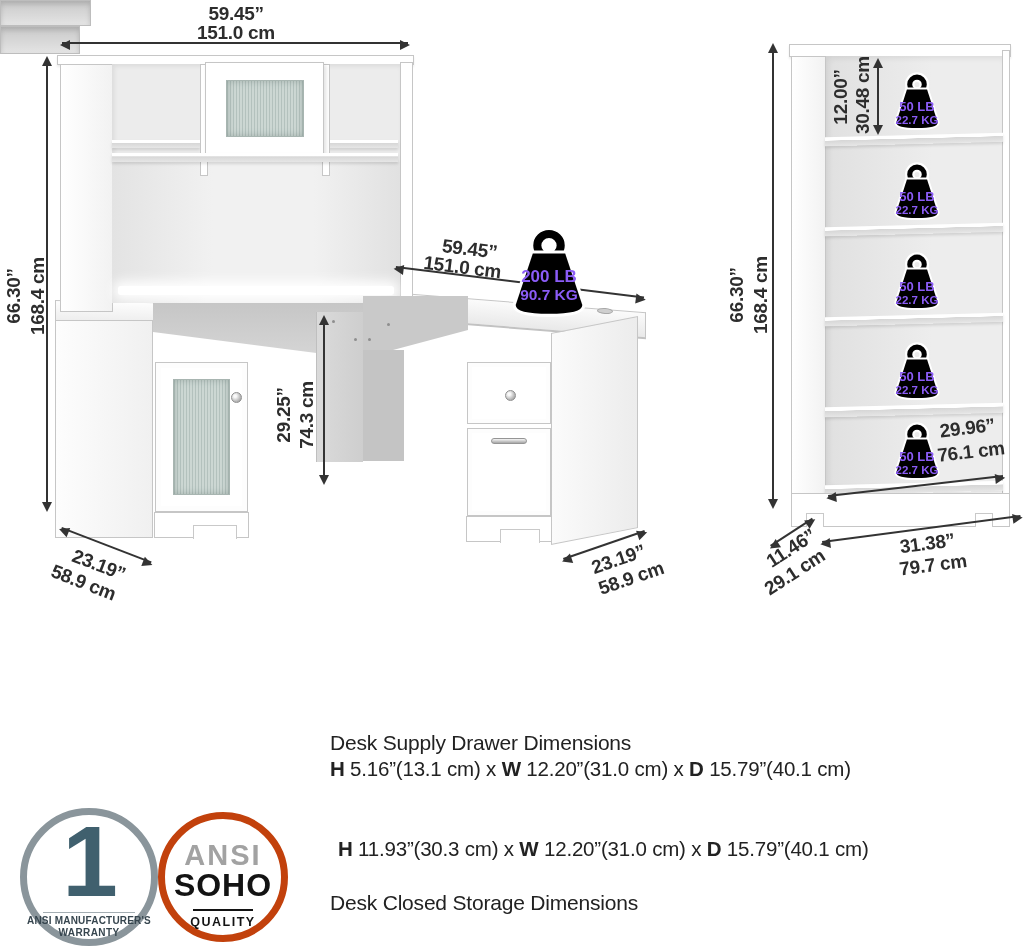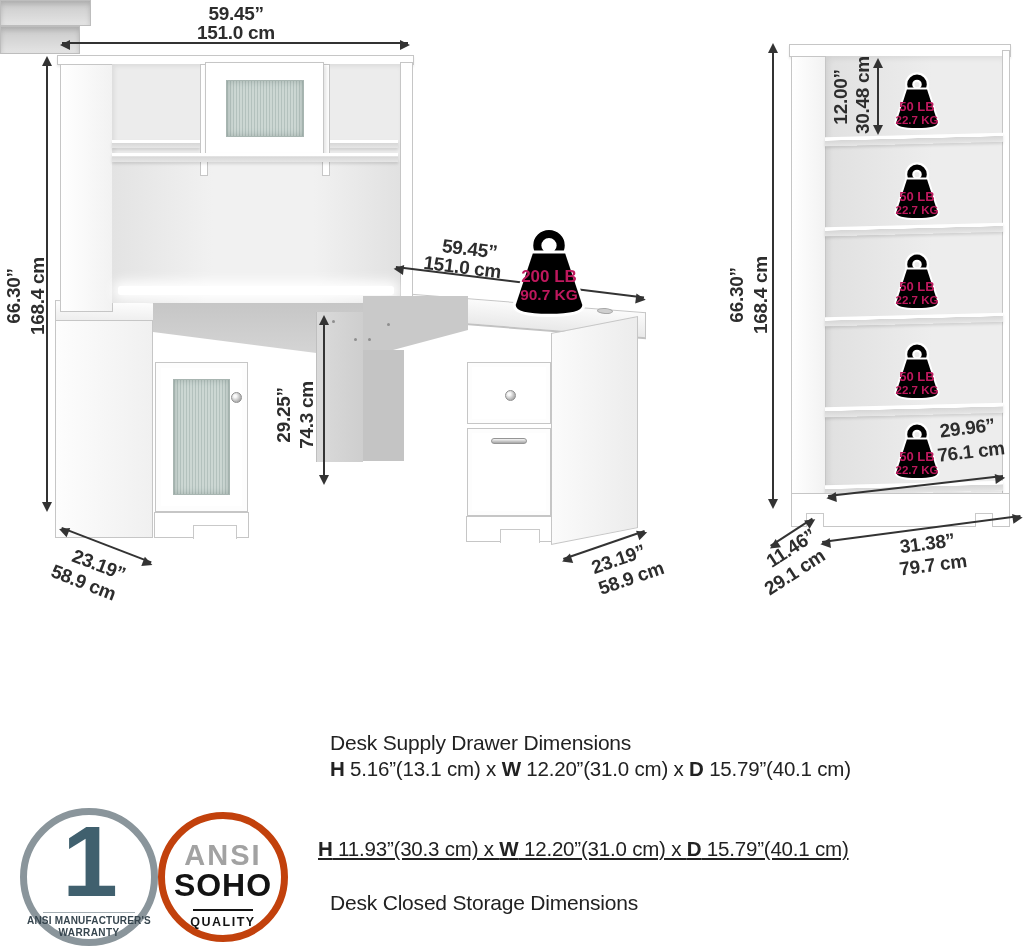--- a/index.html
+++ b/index.html
@@ -36,21 +36,21 @@
           border:1px solid #8f8f8f; box-sizing:border-box; }
   .bar-handle { position:absolute; height:6px; border-radius:3px;
           background:linear-gradient(#f6f6f6,#a6a6a6); border:1px solid #959595; box-sizing:border-box; }
   .shelf { position:absolute; background:linear-gradient(#ffffff 0%, #ffffff 36%, #d7d7d7 40%, #e6e6e6 100%);
           box-shadow:0 2px 3px rgba(0,0,0,.12); }
   .dot { position:absolute; width:3px; height:3px; border-radius:50%; background:#8e8e8e; }
 
   
   .weight { position:absolute; }
   .weight svg { position:absolute; left:0; top:0; width:100%; height:100%; }
-  .wtxt { position:absolute; left:0; right:0; text-align:center; color:#be185d; font-weight:700; line-height:1.12; }
+  .wtxt { position:absolute; left:0; right:0; text-align:center; color:#8b5cf6; font-weight:700; line-height:1.12; }
   .wtxt .l1, .wtxt .l2 { display:block; white-space:nowrap; }
   .weight.small .wtxt { top:46%; } .weight.small .l1 { font-size:13px; } .weight.small .l2 { font-size:11.5px;text-align:center; }
   .weight.big .wtxt { top:44%; } .weight.big .l1 { font-size:17px; } .weight.big .l2 { font-size:15.5px; }
 
   
   .spec-title { position:absolute; font-size:21px; color:#222; letter-spacing:-0.2px; white-space:nowrap; }
   .spec-line  { position:absolute; font-size:20.5px; color:#222; letter-spacing:-0.2px; white-space:nowrap; }
   .spec-line b { font-weight:700; }
 
   
@@ -262,19 +262,19 @@
     <div class="t" style="top:50px; font-size:32px; font-weight:700; color:#131313; letter-spacing:1px;">SOHO</div>
     <div style="position:absolute; left:28px; right:28px; top:90px; height:2px; background:#131313;"></div>
     <div class="t" style="top:97px; font-size:12.5px; font-weight:700; color:#131313; letter-spacing:1.5px;">QUALITY</div>
   </div>
 
   <div class="spec-title" style="left:330px; top:731px;">Desk Supply Drawer Dimensions</div>
   <div class="spec-line" style="left:330px; top:757px;">
     <b>H</b><span> 5.16”(13.1 cm) x </span><b>W</b><span> 12.20”(31.0 cm) x </span><b>D</b><span> 15.79”(40.1 cm)</span>
   </div>
 
-  <div class="spec-line" style="left:318px; top:837px;text-decoration:underline;">
+  <div class="spec-line" style="left:338px; top:837px;">
     <b>H</b><span> 11.93”(30.3 cm) x </span><b>W</b><span> 12.20”(31.0 cm) x </span><b>D</b><span> 15.79”(40.1 cm)</span>
   </div>
 
   <div class="spec-title" style="left:330px; top:891px;">Desk Closed Storage Dimensions</div>
 
 </div>
 
 </body></html>

